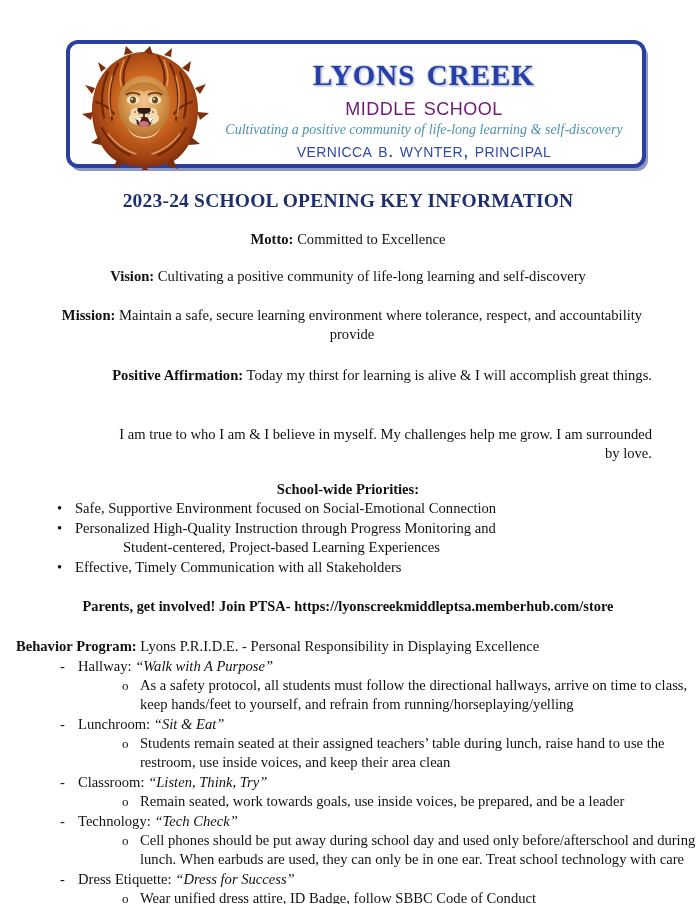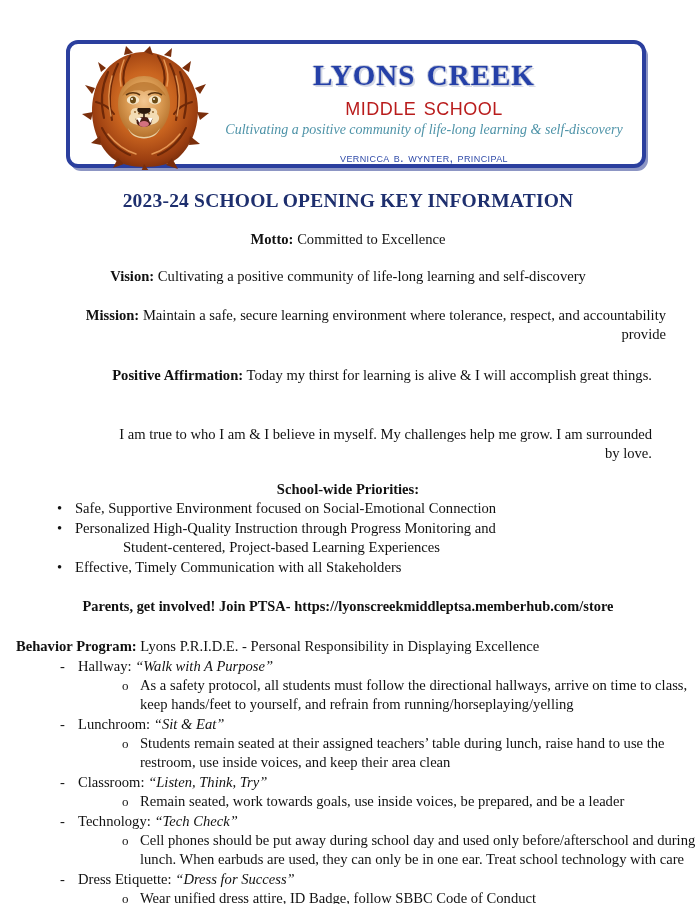--- a/index.html
+++ b/index.html
@@ -69,48 +69,48 @@
        0 1px 0 #c9cede,
        0 -1px 0 #c9cede,
        2px 2px 0 #d8dce8;
     white-space: nowrap;
   }
 
   .brand-sub {
     font-family: "Liberation Sans", "DejaVu Sans", sans-serif;
     font-size: 25px;
     line-height: 27px;
-    color: #b91c1c;
+    color: #701a75;
     font-variant: small-caps;
     text-transform: lowercase;
     letter-spacing: 0.5px;
     margin-top: -1px;
     white-space: nowrap;
   }
 
   .brand-tagline {
     font-family: "Liberation Serif", "DejaVu Serif", serif;
     font-style: italic;
     font-weight: normal;
     font-size: 14px;
     line-height: 17px;
     color: #4e93a8;
     margin-top: 1px;
     white-space: nowrap;
   }
 
   .brand-principal {
     font-family: "Liberation Sans", "DejaVu Sans", sans-serif;
-    font-size: 13px;
+    font-size: 20px;
     line-height: 19px;
     color: #2f4aa8;
     font-variant: small-caps;
     text-transform: lowercase;
     letter-spacing: 0.4px;
-    margin-top: 10px;
+    margin-top: 3px;
     white-space: nowrap;
   }
 
   
   .body-area {
     position: absolute;
     left: 0;
     top: 180px;
     width: 696px;
   }
@@ -135,21 +135,21 @@
   .block {
     font-size: 14.6px;
     line-height: 19px;
   }
 
   .mission {
     margin-top: 20px;
     padding: 0 30px;
     text-align: center;
   }
-  .mission .l1 { text-align: right; padding-left: 8px; }
+  .mission .l1 { text-align: center; padding-left: 8px; }
   .mission .l2 { text-align: center; }
 
   .affirm {
     margin-top: 22px;
     padding: 0 44px 0 86px;
     text-align: right;
   }
   .affirm .l2 { padding-left: 22px; margin-top: 40px; }
 
   .priorities-head {

